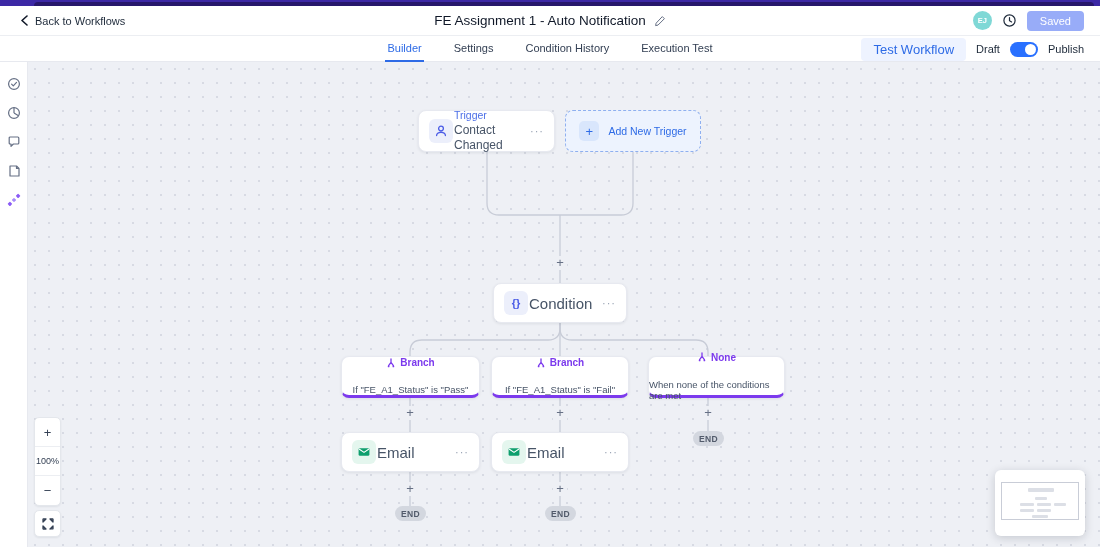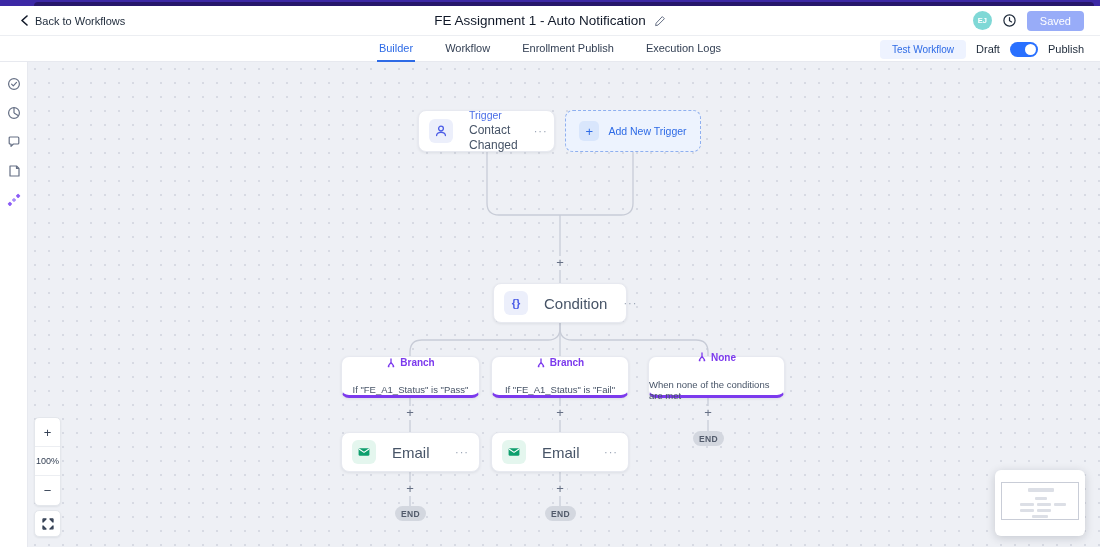--- a/index.html
+++ b/index.html
@@ -19,35 +19,35 @@
   .hdr-right { position:absolute; right:16px; display:flex; align-items:center; gap:10px; }
   .avatar { width:19px; height:19px; border-radius:50%; background:#7fd8d6; color:#fff; font-size:7.5px; font-weight:700; display:flex; align-items:center; justify-content:center; cursor:pointer; }
   .saved-btn { background:#98acf8; color:#fff; border:none; border-radius:4px; font-size:11px; padding:4px 13px; font-family:inherit; cursor:pointer; }
 
   
   .tabbar { position:absolute; left:0; top:36px; width:1100px; height:26px; background:#fff; border-bottom:1px solid #e7e9ef; }
   .tabs { position:absolute; left:0; right:0; top:0; height:26px; display:flex; justify-content:center; gap:28px; align-items:center; }
   .tab { font-size:11px; color:#344054; cursor:pointer; height:26px; display:flex; align-items:center; border-bottom:2px solid transparent; padding:0 2px; }
   .tab.active { color:#2e6be6; border-bottom-color:#2e6be6; }
   .tab-right { position:absolute; right:16px; top:0; height:26px; display:flex; align-items:center; gap:10px; }
-  .test-btn { background:#eef3ff; color:#2e6be6; border:none; border-radius:4px; font-size:10px; padding:4px 12px; font-family:inherit; cursor:pointer; }
+  .test-btn { background:#eef3ff; color:#2e6be6; border:none; border-radius:4px; font-size:13px; padding:4px 12px; font-family:inherit; cursor:pointer; }
   .toggle-label { font-size:11px; color:#1d2939; }
   .toggle { width:28px; height:15px; border-radius:8px; background:#2970ff; position:relative; cursor:pointer; }
   .toggle .knob { position:absolute; right:2px; top:2px; width:11px; height:11px; border-radius:50%; background:#fff; }
 
   
   .rail { position:absolute; left:0; top:62px; width:28px; height:485px; background:#fff; border-right:1px solid #e7e9ef; display:flex; flex-direction:column; align-items:center; padding-top:14px; gap:14px; }
   .rail-icon { width:15px; height:15px; display:flex; align-items:center; justify-content:center; cursor:pointer; }
 
   
   .canvas { position:absolute; left:28px; top:62px; width:1072px; height:485px; background:#eef0f5;
             background-image:radial-gradient(#d7dae3 1px, transparent 1.2px); background-size:14px 14px; overflow:hidden; }
   .wires { position:absolute; left:0; top:0; pointer-events:none; }
 
-  .node { position:absolute; background:#fff; border:1px solid #e7e9f0; border-radius:8px; box-shadow:0 1px 3px rgba(16,24,40,.08); display:flex; align-items:center; padding:0 10px; gap:16px; cursor:pointer; }
+  .node { position:absolute; background:#fff; border:1px solid #e7e9f0; border-radius:8px; box-shadow:0 1px 3px rgba(16,24,40,.08); display:flex; align-items:center; padding:0 10px; gap:1px; cursor:pointer; }
   .icon-sq { width:24px; height:24px; border-radius:6px; display:flex; align-items:center; justify-content:center; flex:none; }
   .icon-blue { background:#eceffb; }
   .icon-green { background:#e4f6ee; }
   .more { margin-left:auto; color:#98a2b3; font-size:11px; letter-spacing:1px; cursor:pointer; line-height:1; }
   .t-label { font-size:10.5px; color:#4c6fe7; font-weight:500; line-height:1.25; }
   .t-sub { font-size:12px; color:#475467; line-height:1.25; }
   .n-label { font-size:15px; color:#475467; }
   .braces { color:#4b5ce6; font-weight:700; font-size:11px; }
 
   .add-trigger { position:absolute; background:#edf3fe; border:1px dashed #8fb0ef; border-radius:8px; display:flex; align-items:center; justify-content:center; gap:9px; cursor:pointer; }
@@ -102,23 +102,23 @@
           <circle cx="7.5" cy="7.5" r="5.6" stroke="#1d2939" stroke-width="1.2" fill="none"></circle>
           <path d="M7.5 4.5 V7.7 L9.6 8.9" stroke="#1d2939" stroke-width="1.2" fill="none" stroke-linecap="round"></path>
         </svg>
       <button class="saved-btn">Saved</button>
     </div>
   </div>
 
   <div class="tabbar">
     <div class="tabs">
       <div class="tab active">Builder</div>
-      <div class="tab">Workflow</div>
-      <div class="tab">Enrollment Publish</div>
-      <div class="tab">Execution Logs</div>
+      <div class="tab">Settings</div>
+      <div class="tab">Condition History</div>
+      <div class="tab">Execution Test</div>
     </div>
     <div class="tab-right">
       <button class="test-btn">Test Workflow</button>
       <span class="toggle-label">Draft</span>
       <div class="toggle">
           <div class="knob"></div>
         </div>
       <span class="toggle-label">Publish</span>
     </div>
   </div>

